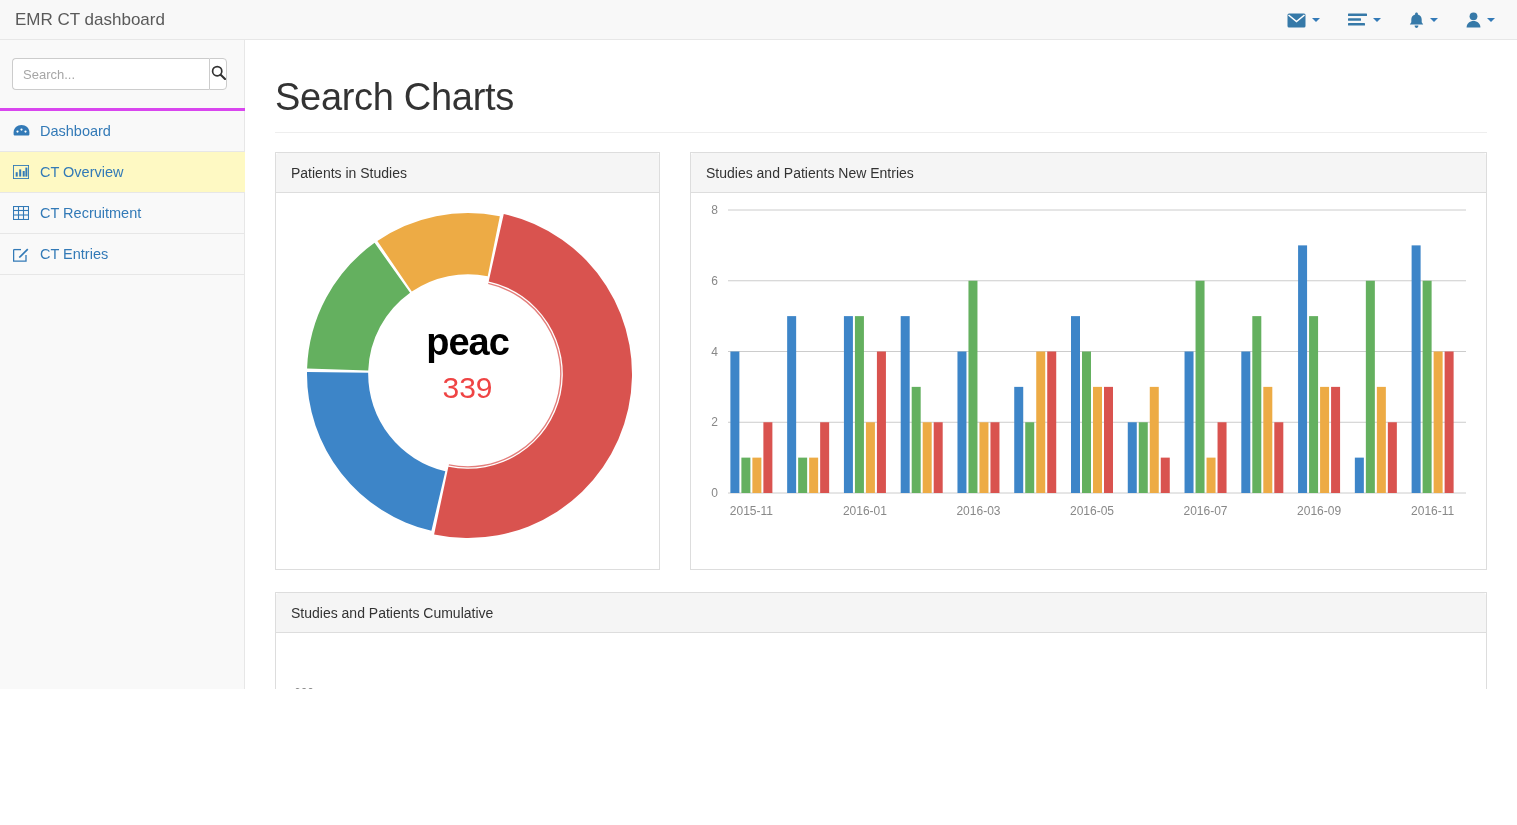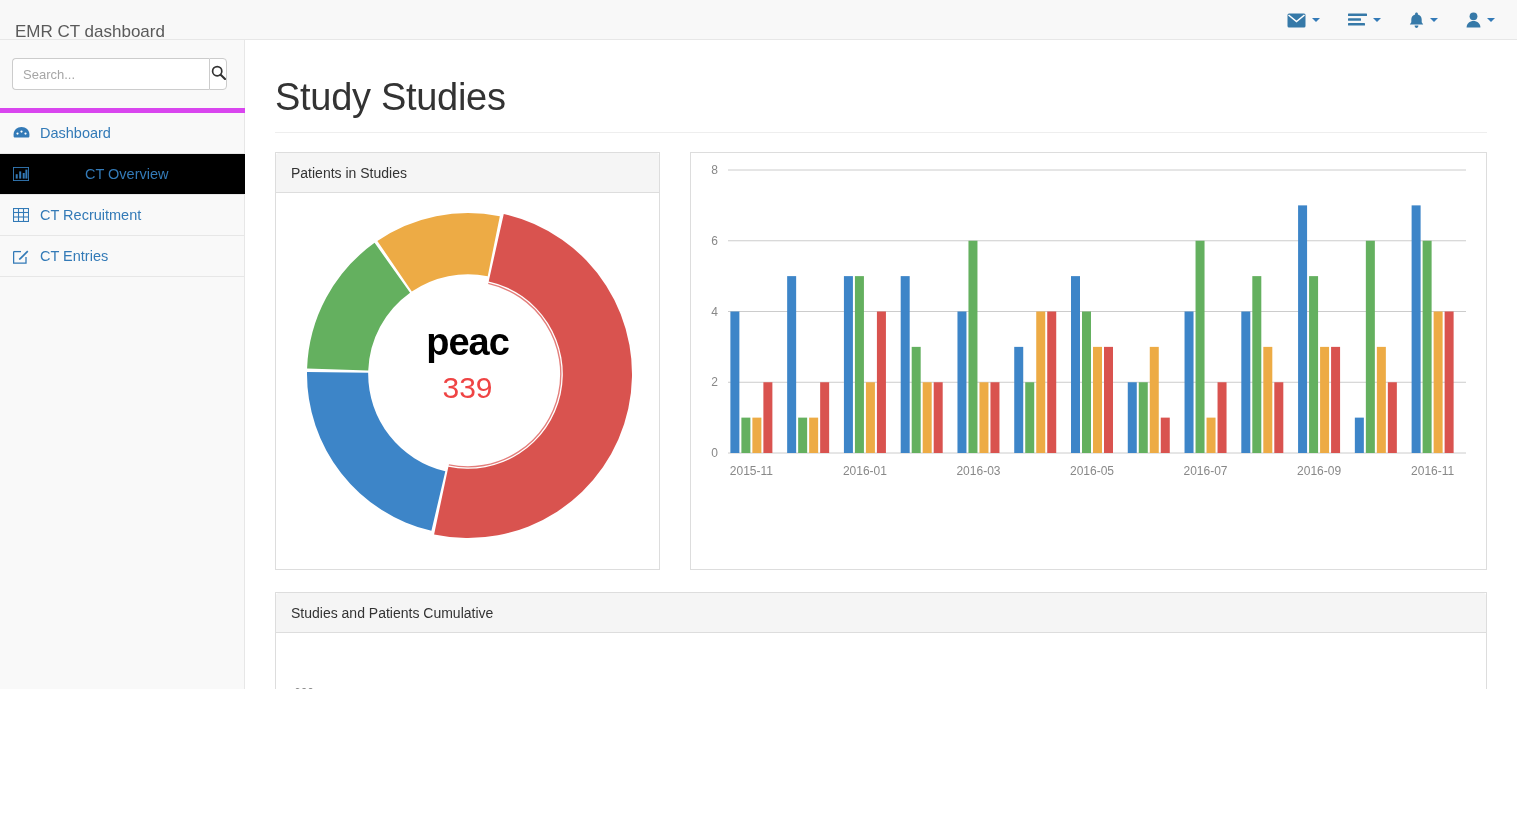--- a/index.html
+++ b/index.html
@@ -15,21 +15,21 @@
   #navbar {
     position: absolute; top: 0; left: 0;
     width: 1517px; height: 40px;
     background: #f8f8f8;
     border-bottom: 1px solid #e7e7e7;
   }
   #brand {
     position: absolute; left: 10px; top: 0;
     height: 44px; line-height: 40px;
     font-size: 17px; color: #5a5a5a;
-    padding: 12px 5px; text-decoration: none;
+    padding: 0 5px; text-decoration: none;
     white-space: nowrap;
   }
   #nav-right {
     position: absolute; right: 8px; top: 0;
     height: 40px; display: flex; align-items: center;
   }
   .nav-item {
     display: flex; align-items: center;
     padding: 0 14px; height: 40px;
     color: #337ab7; cursor: pointer;
@@ -65,30 +65,30 @@
   #search-input::placeholder { color: #a6a6a6; }
   #search-btn {
     width: 38px; height: 32px;
     border: 1px solid #ccc; border-radius: 0 4px 4px 0;
     background: #fff; cursor: pointer;
     display: flex; align-items: center; justify-content: center;
     padding: 0;
   }
   #side-menu {
     position: absolute; left: 0; top: 68px; width: 245px;
-    border-top: 5px solid #d946ef;
+    border-top: 3px solid #d946ef;
   }
   .side-item {
     display: flex; align-items: center;
     height: 41px; padding-left: 13px;
     border-bottom: 1px solid #e7e7e7;
     color: #337ab7; font-size: 14.5px;
     cursor: pointer; text-decoration: none;
   }
-  .side-item.active { background: #000000; gap: 45px; }
+  .side-item.active { background: #fef9c3; }
   .side-ico {
     width: 18px; margin-right: 9px;
     display: flex; align-items: center; justify-content: flex-start;
     color: #337ab7;
   }
 
   
   #main {
     position: absolute; left: 245px; top: 40px;
     width: 1272px; height: 649px;
@@ -271,41 +271,42 @@
         </svg>
       </span>
       <span>CT Entries</span>
     </a>
 
   </div>
 </div>
 
 <div id="main">
 
-  <h1 id="page-title">Study Studies</h1>
+  <h1 id="page-title">Search Charts</h1>
   <div id="title-rule"></div>
 
   <div class="panel" id="panel-donut">
     <div class="panel-head">Patients in Studies</div>
     <div class="panel-body">
       <div id="donut-wrap">
         <svg id="donut-svg" width="383" height="376" viewBox="0 0 383 376">
             <path d="M227.77549158903298 20.949651042045417 A164 164 0 0 1 158.09136793323844 341.4562391163429 L172.39502138676627 273.7711011769002 A94.82 94.82 0 0 0 212.68434214922016 88.46357263296798 Z" fill="#d9534f"></path>
             <path d="M212.24805566642706 90.41540615684546 A92.82 92.82 0 0 1 172.80854129001946 271.8143177730423" fill="none" stroke="#d9534f" stroke-width="1.4" opacity="0.75"></path>
             <path d="M155.4200762108713 337.7893783889124 A161 161 0 0 1 31.01376063359666 178.8950689647674 L92.18853159282993 179.6949427581558 A99.82 99.82 0 0 0 169.3204472507402 278.2094146011257 Z" fill="#3d85c8"></path>
             <path d="M31.09314992577754 175.52408919067398 A161 161 0 0 1 98.58941460166008 49.86852957607982 L134.08543705302927 99.69848833716951 A99.82 99.82 0 0 0 92.23775295398208 177.60493529821787 Z" fill="#64b05f"></path>
             <path d="M101.35611140020211 47.941045173549355 A161 161 0 0 1 223.82283180103914 23.176340885902732 L211.73015571664428 83.14933134925971 A99.82 99.82 0 0 0 135.8007890681253 98.50344800760061 Z" fill="#edab45"></path>
           </svg>
         <div id="donut-center-label">peac</div>
         <div id="donut-center-value">339</div>
       </div>
     </div>
   </div>
 
   <div class="panel" id="panel-bars">
+    <div class="panel-head">Studies and Patients New Entries</div>
     <div class="panel-body">
       <svg id="bar-svg" width="795" height="376" viewBox="0 0 795 376">
           <line x1="37" y1="300" x2="775" y2="300" stroke="#cccccc" stroke-width="1"></line>
           <text x="27" y="304" text-anchor="end" class="axis-label">0</text>
           <line x1="37" y1="229.25" x2="775" y2="229.25" stroke="#cccccc" stroke-width="1"></line>
           <text x="27" y="233.25" text-anchor="end" class="axis-label">2</text>
           <line x1="37" y1="158.5" x2="775" y2="158.5" stroke="#cccccc" stroke-width="1"></line>
           <text x="27" y="162.5" text-anchor="end" class="axis-label">4</text>
           <line x1="37" y1="87.75" x2="775" y2="87.75" stroke="#cccccc" stroke-width="1"></line>
           <text x="27" y="91.75" text-anchor="end" class="axis-label">6</text>

